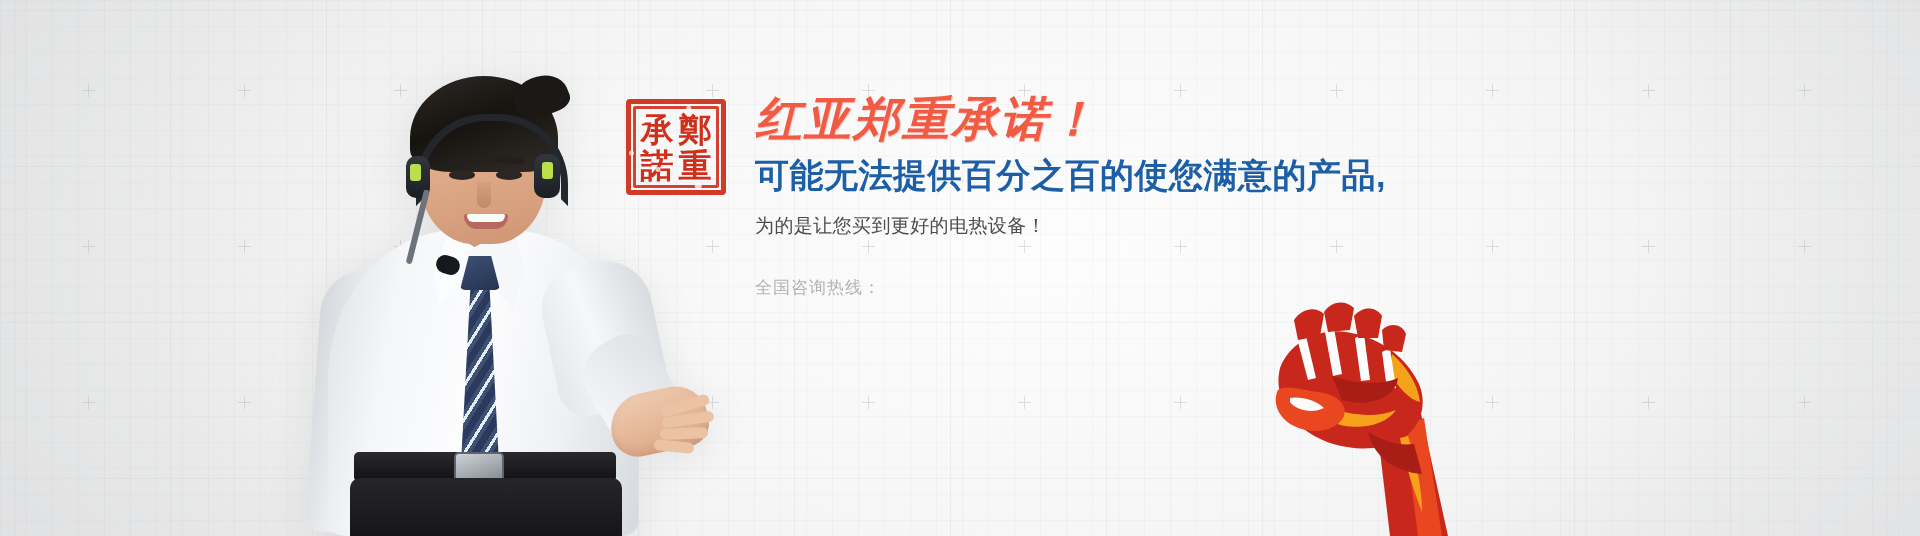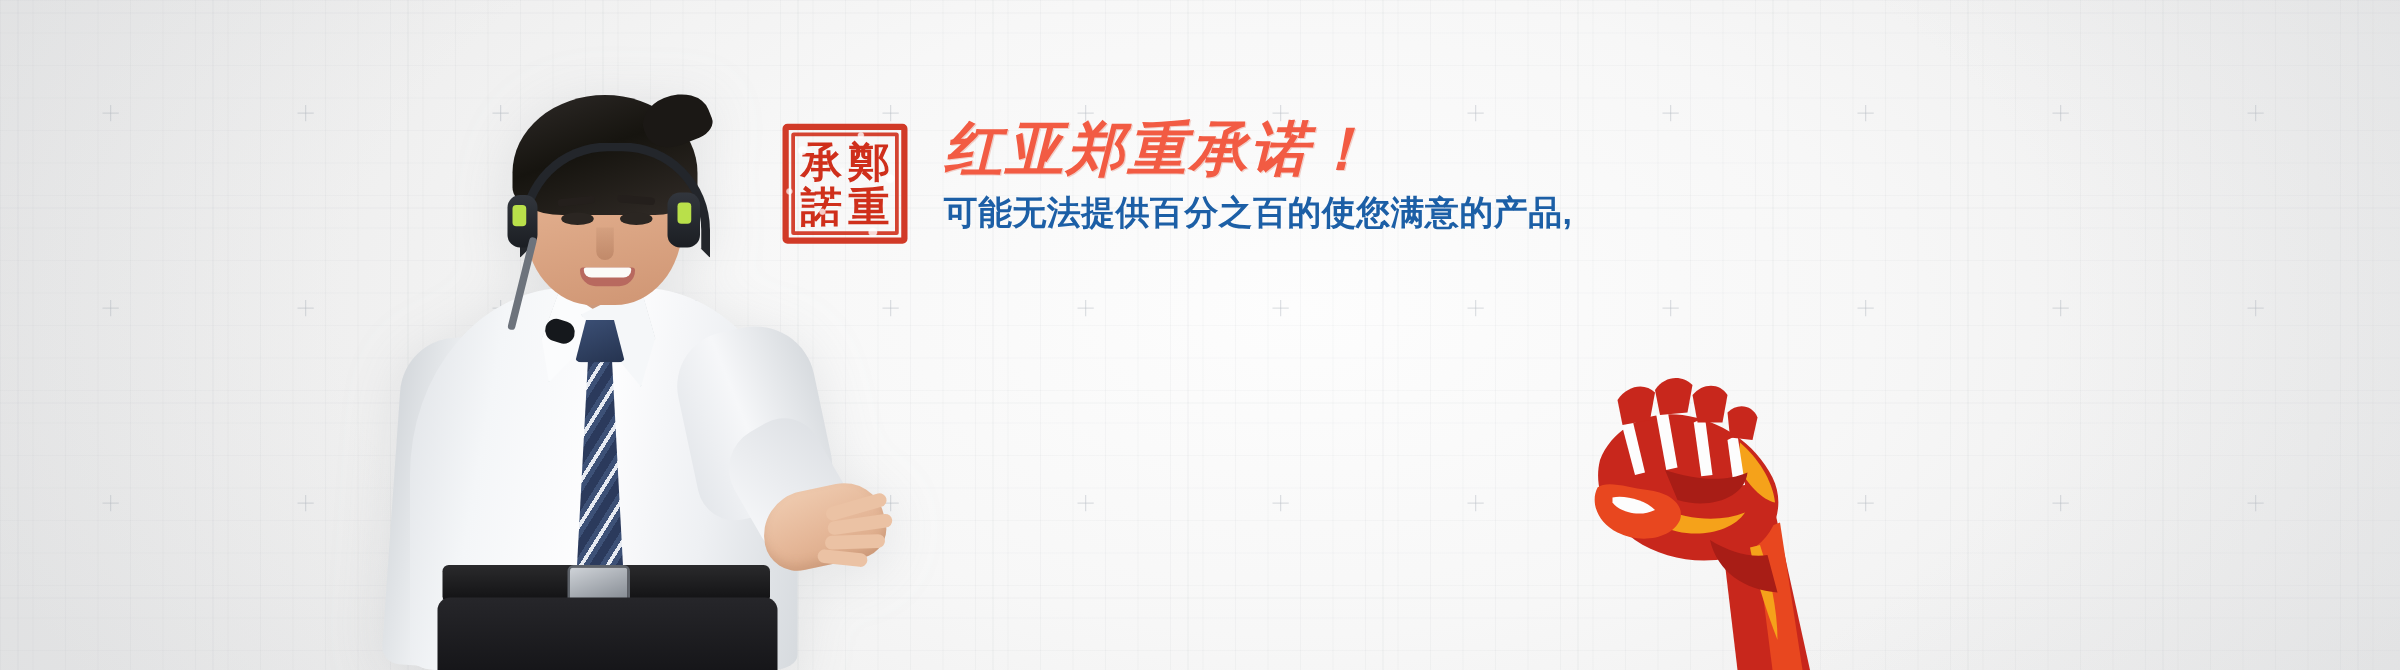--- a/index.html
+++ b/index.html
@@ -204,21 +204,21 @@
   }
 
   
   #copy{position:absolute;left:755px;top:94px;width:800px;}
   .headline{
     font-size:47px;line-height:1.06;font-weight:700;font-style:italic;
     color:#f25b43;letter-spacing:2px;margin:0 0 9px 0;white-space:nowrap;
     text-shadow:1px 1px 0 rgba(214,62,38,.22);
   }
   .sub{
-    font-size:27px;line-height:1.30;font-weight:700;color:#1c5fa6;
+    font-size:34px;line-height:1.30;font-weight:700;color:#1c5fa6;
     margin:0;letter-spacing:.5px;white-space:nowrap;
   }
   .body-txt{
     font-size:19px;line-height:1.62;color:#4c4c4c;margin:0;letter-spacing:.4px;
     white-space:nowrap;
   }
   .spacer-a{height:14px;}
   .spacer-b{height:34px;}
   .hotline{
     font-size:17px;color:#b3b3b3;letter-spacing:1px;margin:0;white-space:nowrap;
@@ -324,21 +324,23 @@
       <span class="seal-ch">諾</span>
       <span class="seal-ch">重</span>
     </div>
     <div class="seal-tex"></div>
   </div>
 
   <div id="copy">
     <h1 class="headline">红亚郑重承诺！</h1>
     <p class="sub">可能无法提供百分之百的使您满意的产品,</p>
     <div class="spacer-a"></div>
+    <p class="body-txt">为的是让您买到更好的电热设备！</p>
     <div class="spacer-b"></div>
+    <p class="hotline">全国咨询热线：</p>
   </div>
 
   <div id="fist">
     <svg viewBox="0 0 250 286" xmlns="http://www.w3.org/2000/svg" aria-hidden="true">
       <g>
 
         <path d="M104 168 L146 150 L176 286 L118 286 Z" fill="#c8271c"></path>
         <path d="M132 176 L152 168 L170 286 L146 286 Z" fill="#e8471f"></path>
 
         <path d="M8 118 C18 92, 46 78, 74 82 C104 86, 132 104, 146 132

